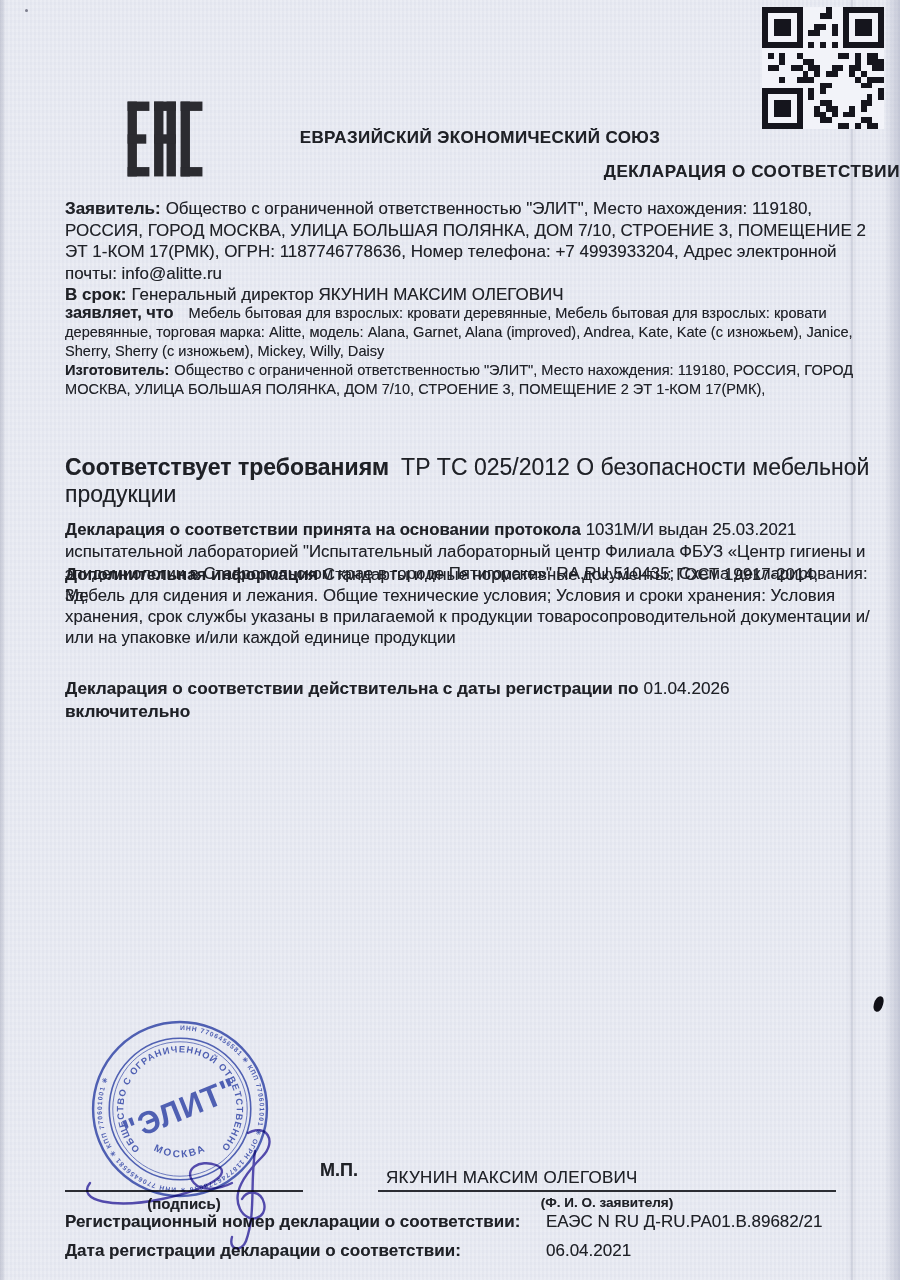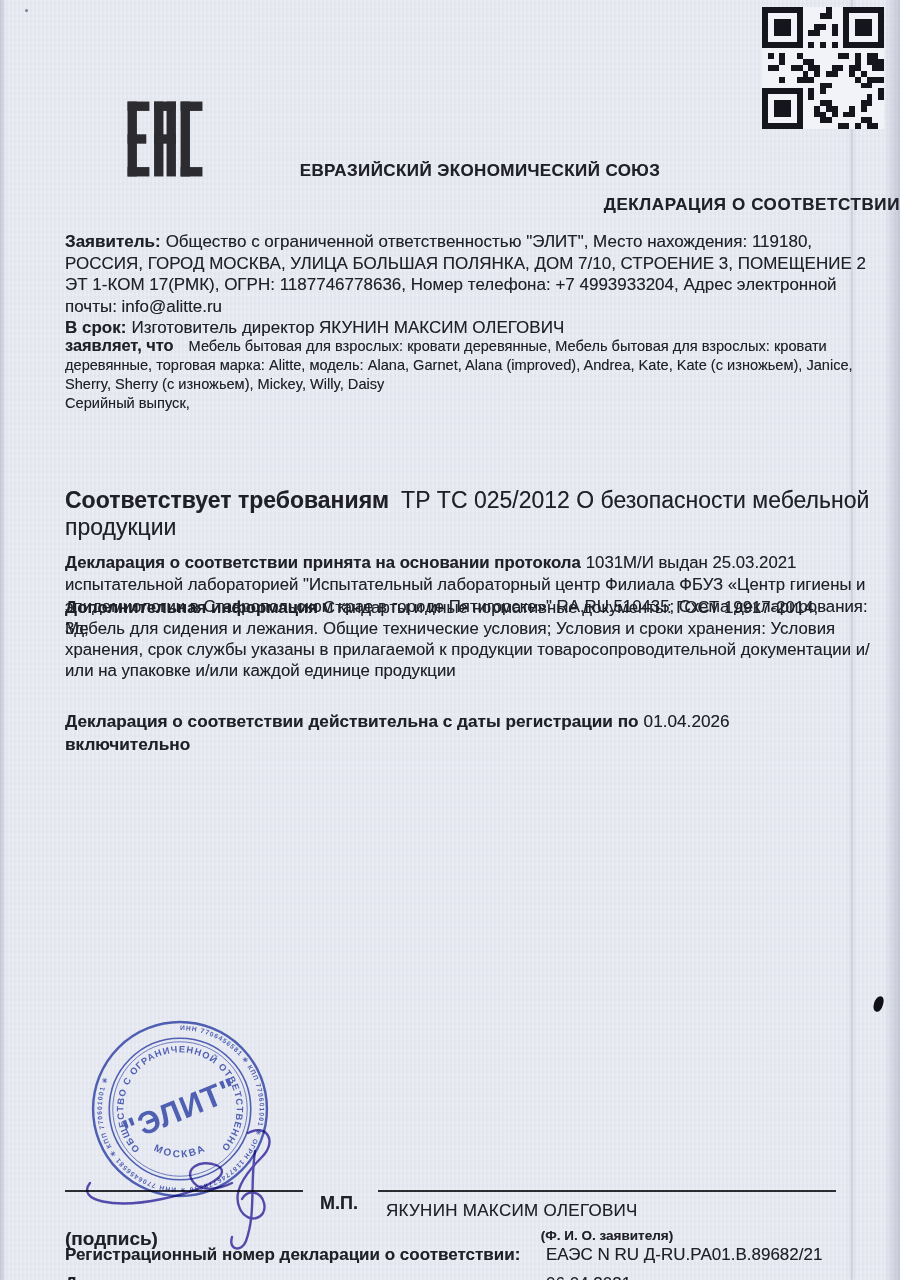--- a/index.html
+++ b/index.html
@@ -15,21 +15,21 @@
       repeating-linear-gradient(90deg, rgba(255,255,255,.05) 0 2px, rgba(110,120,155,.035) 2px 4px),
       repeating-linear-gradient(0deg, rgba(255,255,255,.03) 0 3px, rgba(120,130,160,.02) 3px 6px);
   }
   .edge-left{position:absolute;left:0;top:0;width:6px;height:100%;
     background:linear-gradient(to right, rgba(110,115,140,.30), transparent);z-index:1;}
   .edge-right{position:absolute;right:0;top:0;width:16px;height:100%;
     background:linear-gradient(to left, rgba(140,145,170,.38), transparent);z-index:1;}
   .fold-line{position:absolute;left:851px;top:0;width:2px;height:100%;
     background:rgba(120,126,152,.20);box-shadow:0 0 4px 1px rgba(120,126,152,.12);z-index:1;}
   .abs{position:absolute;z-index:2;}
-  .scan-text{text-shadow:0 0 .6px rgba(30,32,48,.45);margin-top:33px;}
+  .scan-text{text-shadow:0 0 .6px rgba(30,32,48,.45);}
   
   .eac-logo{left:126px;top:101px;}
   .qr-wrap{left:757px;top:7px;}
   .title-band{left:60px;width:840px;text-align:center;font-weight:bold;font-size:17px;letter-spacing:.4px;}
   .union-title{top:128px;}
   .doc-title{top:162px;letter-spacing:.6px;text-align:right;}
   
   .block{left:65px;width:815px;}
   .applicant{top:198px;font-size:17px;line-height:21.5px;}
   .applicant p{margin:0;}
@@ -40,21 +40,21 @@
   .additional{top:564px;font-size:16.8px;line-height:21px;}
   .validity{top:677px;font-size:17.2px;line-height:23px;}
   b,.bold{font-weight:bold;}
   .gap-sm{margin-left:5px;}
   .gap-md{margin-left:12px;}
   .gap-lg{margin-left:15px;}
   
   .stamp-wrap{left:86px;top:1015px;z-index:3;mix-blend-mode:multiply;}
   .signature-wrap{left:62px;top:1125px;z-index:4;mix-blend-mode:multiply;}
   .sig-line{left:65px;top:1190px;width:238px;height:2px;background:#2c2d33;}
-  .sig-caption{left:65px;top:1195px;width:238px;text-align:left;font-size:19px;font-weight:bold;}
+  .sig-caption{left:65px;top:1195px;width:238px;text-align:center;font-size:15px;font-weight:bold;}
   .mp-label{left:320px;top:1160px;font-size:18px;font-weight:bold;}
   .fio-name{left:386px;top:1168px;font-size:17px;letter-spacing:.3px;}
   .fio-line{left:378px;top:1190px;width:458px;height:2px;background:#2c2d33;}
   .fio-caption{left:378px;top:1195px;width:458px;text-align:center;font-size:13.5px;font-weight:bold;}
   .reg-label{left:65px;font-size:17px;font-weight:bold;}
   .reg-value{left:546px;font-size:17px;}
   .row-regnum{top:1212px;}
   .row-regdate{top:1241px;}
   .ink-blob{left:874px;top:996px;width:9px;height:16px;background:#101016;border-radius:60% 40% 55% 45%;transform:rotate(14deg);}
   .speck{left:25px;top:9px;width:3px;height:3px;background:rgba(40,40,60,.55);border-radius:50%;}
@@ -185,26 +185,26 @@
       <rect x="18" y="20" width="1" height="1" fill="#15151d"></rect>
       <rect x="19" y="20" width="1" height="1" fill="#15151d"></rect>
     </svg>
 </div>
 
 <div class="abs scan-text title-band union-title">ЕВРАЗИЙСКИЙ ЭКОНОМИЧЕСКИЙ СОЮЗ</div>
 <div class="abs scan-text title-band doc-title">ДЕКЛАРАЦИЯ О СООТВЕТСТВИИ</div>
 
 <div class="abs scan-text block applicant">
   <p><b>Заявитель:</b><span class="gap-sm">Общество с ограниченной ответственностью "ЭЛИТ", Место нахождения: 119180, РОССИЯ, ГОРОД МОСКВА, УЛИЦА БОЛЬШАЯ ПОЛЯНКА, ДОМ 7/10, СТРОЕНИЕ 3, ПОМЕЩЕНИЕ 2 ЭТ 1-КОМ 17(РМК), ОГРН: 1187746778636, Номер телефона: +7 4993933204, Адрес электронной почты: info@alitte.ru</span></p>
-  <p><b>В срок:</b><span class="gap-sm">Изготовитель директор ЯКУНИН МАКСИМ ОЛЕГОВИЧ</span></p>
+  <p><b>В срок:</b><span class="gap-sm">Генеральный директор ЯКУНИН МАКСИМ ОЛЕГОВИЧ</span></p>
 </div>
 
 <div class="abs scan-text block declares">
   <p><b style="font-size:16.4px">заявляет, что</b><span class="gap-lg">Мебель бытовая для взрослых: кровати деревянные, Мебель бытовая для взрослых: кровати деревянные, торговая марка: Alitte, модель: Alana, Garnet, Alana (improved),  Andrea, Kate, Kate (с изножьем), Janice, Sherry, Sherry (с изножьем), Mickey, Willy, Daisy</span></p>
-  <p>Серийный выпуск,</p>
+  <p><b>Изготовитель:</b><span class="gap-sm">Общество с ограниченной ответственностью "ЭЛИТ", Место нахождения: 119180, РОССИЯ, ГОРОД МОСКВА, УЛИЦА БОЛЬШАЯ ПОЛЯНКА, ДОМ 7/10, СТРОЕНИЕ 3, ПОМЕЩЕНИЕ 2 ЭТ 1-КОМ 17(РМК),</span></p>
 </div>
 
 <div class="abs scan-text block compliance">
   <b>Соответствует требованиям</b><span class="gap-md">ТР ТС 025/2012 О безопасности мебельной продукции</span>
 </div>
 
 <div class="abs scan-text block basis">
   <b>Декларация о соответствии принята на основании протокола</b><span class="gap-sm">1031М/И выдан 25.03.2021 испытательной лабораторией "Испытательный лабораторный центр Филиала ФБУЗ «Центр гигиены и эпидемиологии в Ставропольском крае в городе Пятигорске»" RA.RU.510435; Схема декларирования: 3д;</span>
 </div>
 

